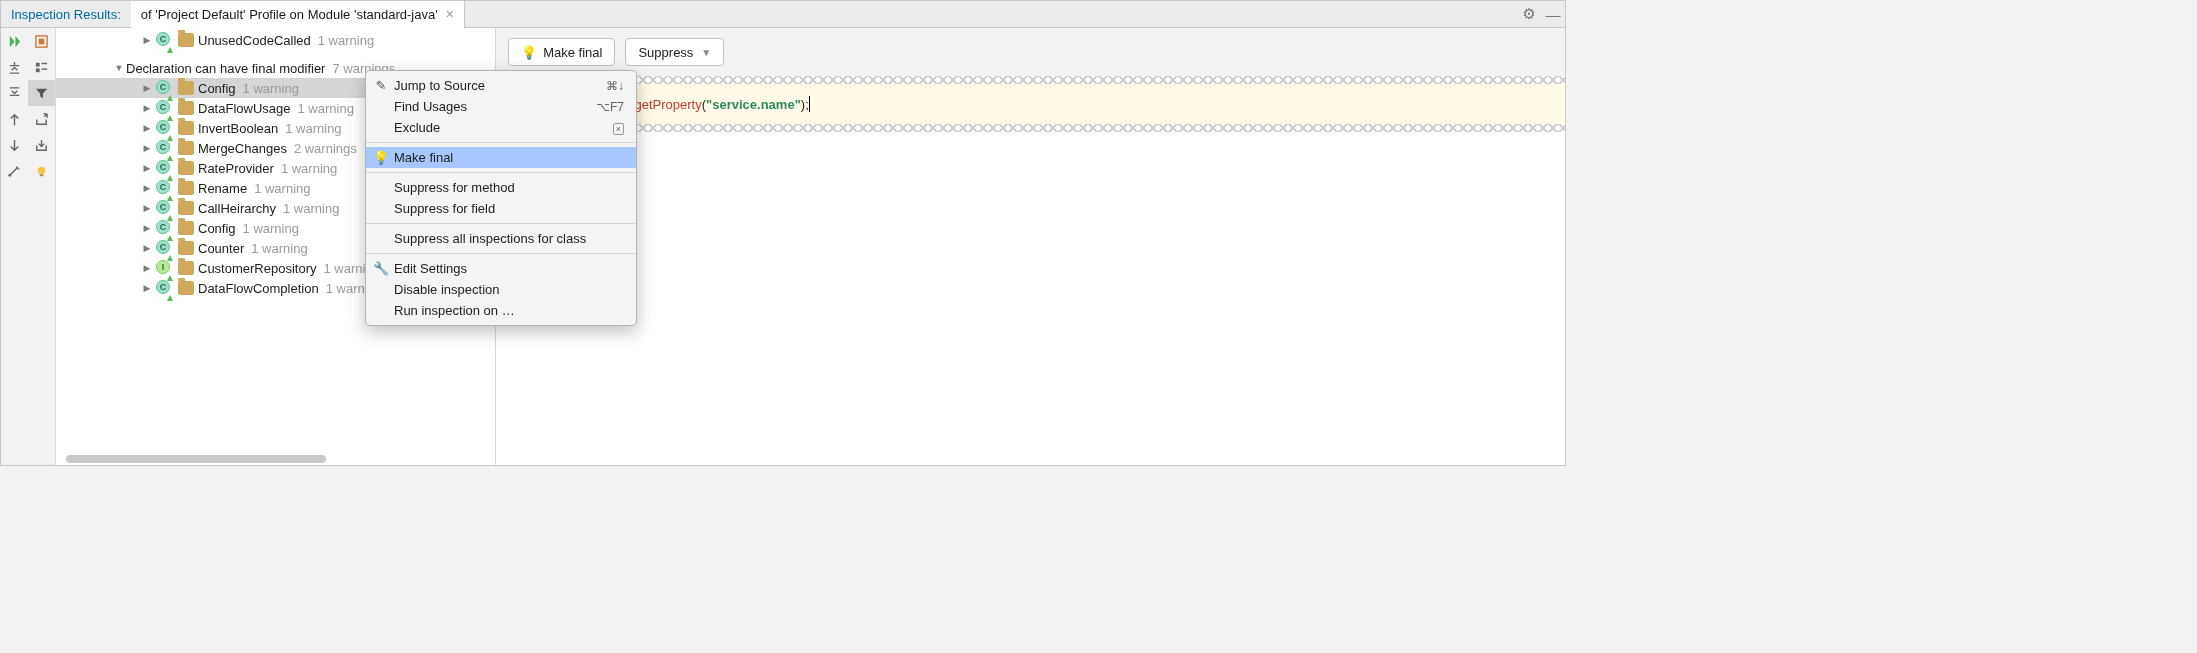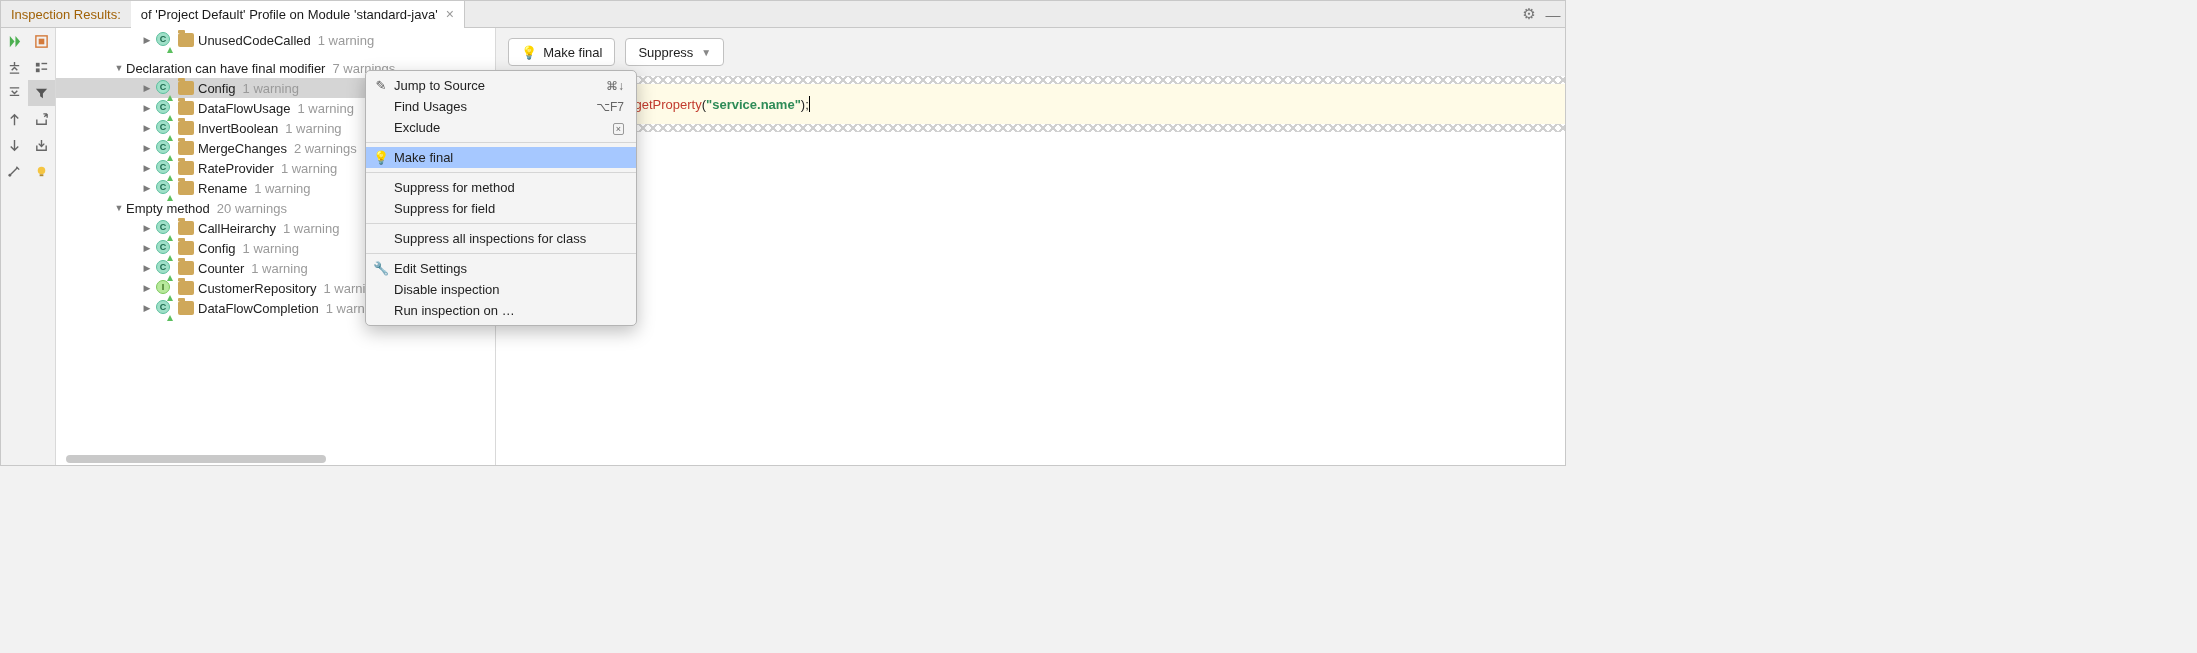--- a/index.html
+++ b/index.html
@@ -1,20 +1,20 @@
 <!DOCTYPE html>
 <html><head>
 <meta charset="utf-8">
 <style>
 * { box-sizing: border-box; margin: 0; padding: 0; font-family: -apple-system, BlinkMacSystemFont, "Segoe UI", sans-serif; }
 body { background: #f2f2f2; font-size: 13px; color: #1a1a1a; overflow: hidden; }
 .window { width: 1566px; height: 466px; display: flex; flex-direction: column; background: #f2f2f2; border: 1px solid #c8c8c8; }
 
 .titlebar { height: 27px; display: flex; align-items: center; border-bottom: 1px solid #c8c8c8; background: #ececec; }
-.titlebar-label { padding: 0 10px; color: #a16207; }
+.titlebar-label { padding: 0 10px; color: #0369a1; }
 .tab { height: 27px; display: flex; align-items: center; padding: 0 10px; background: #fff; border-right: 1px solid #c8c8c8; gap: 8px; }
 .tab-close { color: #999; font-size: 14px; cursor: pointer; }
 .titlebar-spacer { flex: 1; }
 .titlebar-icon { width: 24px; text-align: center; color: #777; cursor: pointer; font-size: 15px; }
 
 .body { flex: 1; display: flex; min-height: 0; }
 
 .gutter { width: 55px; background: #f2f2f2; border-right: 1px solid #d9d9d9; display: flex; flex-direction: column; }
 .gutter-row { display: flex; height: 26px; }
 .gutter-cell { width: 27px; height: 26px; display: flex; align-items: center; justify-content: center; color: #666; cursor: pointer; }
@@ -249,25 +249,20 @@
             <span class="class-icon">
               <span class="circ">C</span>
               <span class="corner"><svg viewBox="0 0 8 8">
                   <path d="M1 7l3-6 3 6z" fill="#5bbf5e"></path>
                 </svg></span>
             </span>
             <span class="folder-icon"></span>
             <span class="node-label">Rename</span>
             <span class="node-meta">1 warning</span>
           </div>
-          <div class="tree-row" style="padding-left: 56px;">
-            <span class="arrow down"></span>
-            <span class="node-label">Empty method</span>
-            <span class="node-meta">20 warnings</span>
-          </div>
           <div class="tree-row" style="padding-left: 84px;">
             <span class="arrow right"></span>
             <span class="class-icon">
               <span class="circ">C</span>
               <span class="corner"><svg viewBox="0 0 8 8">
                   <path d="M1 7l3-6 3 6z" fill="#5bbf5e"></path>
                 </svg></span>
             </span>
             <span class="folder-icon"></span>
             <span class="node-label">CallHeirarchy</span>

